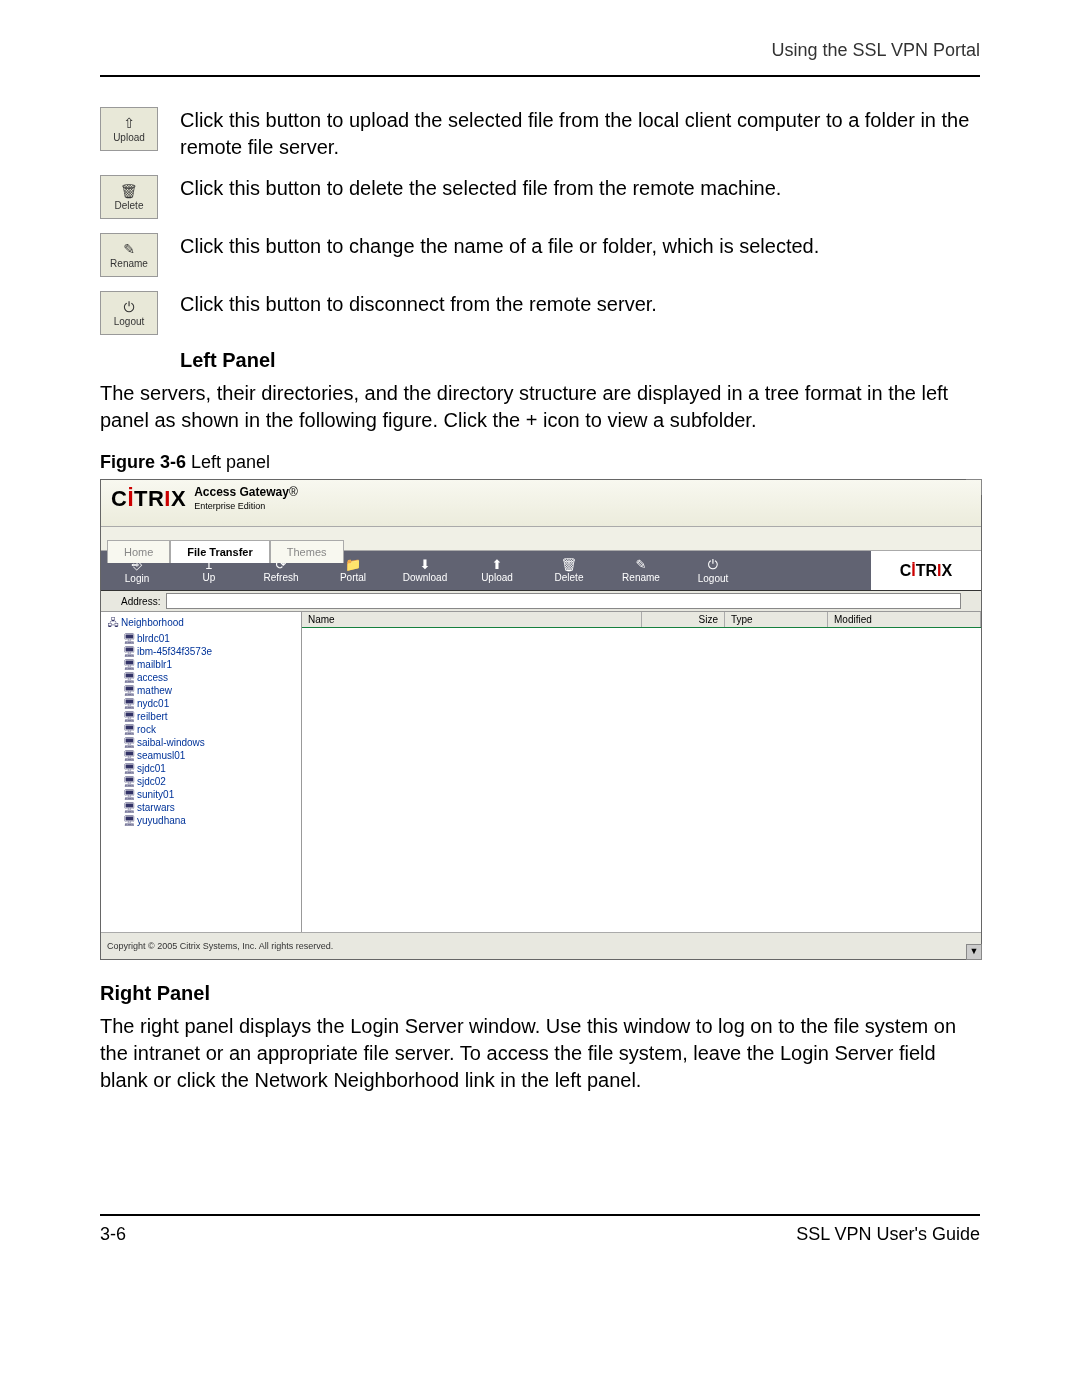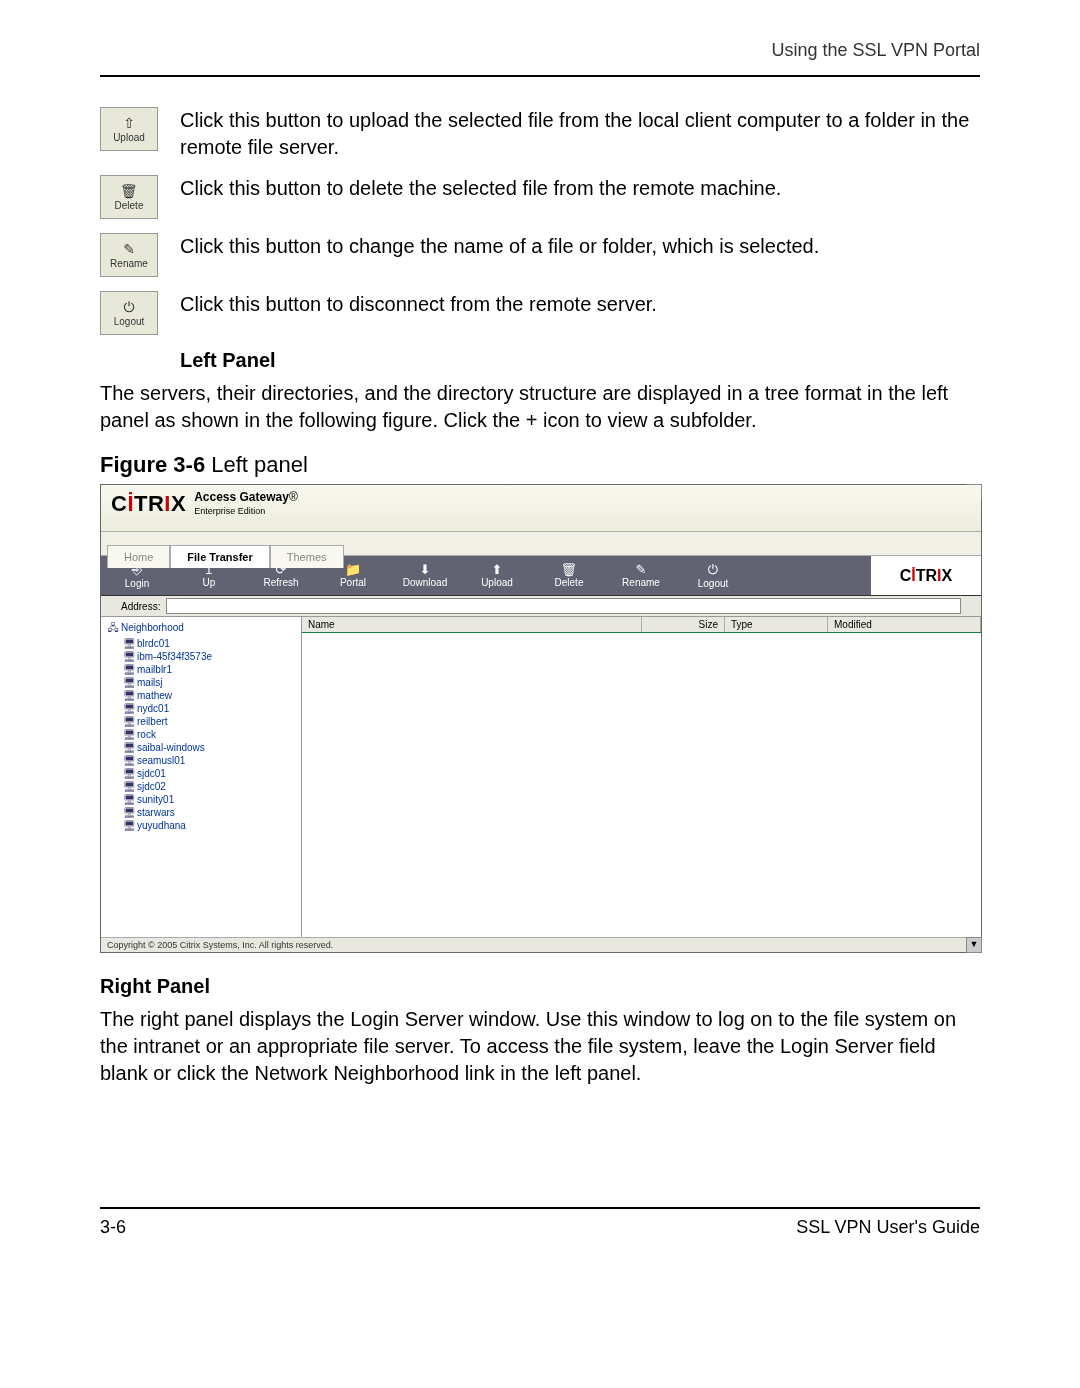--- a/index.html
+++ b/index.html
@@ -62,21 +62,21 @@
     font-size: 20px;
     font-weight: bold;
     margin: 14px 0 8px 80px;
   }
   .body-text {
     font-size: 20px;
     line-height: 1.35;
     margin-bottom: 18px;
   }
   .fig-caption {
-    font-size: 22px;
+    font-size: 18px;
     margin: 14px 0 6px 0;
   }
   .fig-caption b { font-weight: bold; }
 
   
   .shot {
     width: 880px;
     border: 1px solid #666;
     background: #fff;
     font-family: Tahoma, Arial, sans-serif;
@@ -222,21 +222,21 @@
   }
   .col-heads div {
     padding:2px 6px;
     border-right:1px solid #aaa;
   }
   .rp-body { flex:1; background:#fff; }
   .copyright {
     background:#e8e8e0;
     border-top:1px solid #aaa;
     font-size:9px;
-    padding:2px 6px;
+    padding:8px 6px;
     color:#333;
   }
   .scroll-up, .scroll-dn {
     position:absolute;
     right:-1px;
     width:14px;
     height:14px;
     background:#ccc;
     border:1px solid #888;
     font-size:9px;
@@ -346,21 +346,21 @@
     </div>
 
     <div class="panes">
       <div class="left-pane">
         <ul class="tree-root">
           <li><span class="ico">🖧</span><span>Neighborhood</span>
             <ul id="tree-children">
                 <li><span class="ico">🖥</span><span>blrdc01</span></li>
                 <li><span class="ico">🖥</span><span>ibm-45f34f3573e</span></li>
                 <li><span class="ico">🖥</span><span>mailblr1</span></li>
-                <li><span class="ico">🖥</span><span>mailsj</span></li>
+                <li><span class="ico">🖥</span><span>access</span></li>
                 <li><span class="ico">🖥</span><span>mathew</span></li>
                 <li><span class="ico">🖥</span><span>nydc01</span></li>
                 <li><span class="ico">🖥</span><span>reilbert</span></li>
                 <li><span class="ico">🖥</span><span>rock</span></li>
                 <li><span class="ico">🖥</span><span>saibal-windows</span></li>
                 <li><span class="ico">🖥</span><span>seamusl01</span></li>
                 <li><span class="ico">🖥</span><span>sjdc01</span></li>
                 <li><span class="ico">🖥</span><span>sjdc02</span></li>
                 <li><span class="ico">🖥</span><span>sunity01</span></li>
                 <li><span class="ico">🖥</span><span>starwars</span></li>

